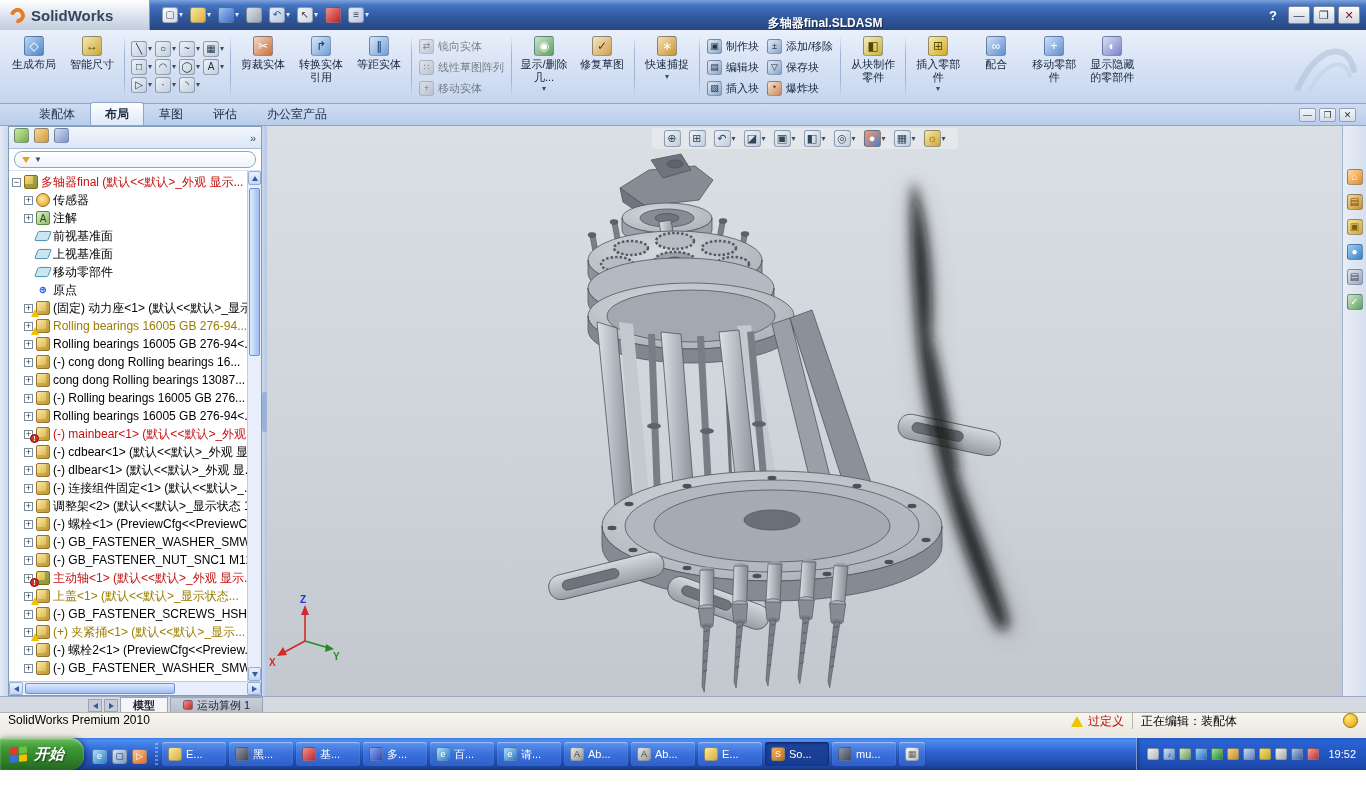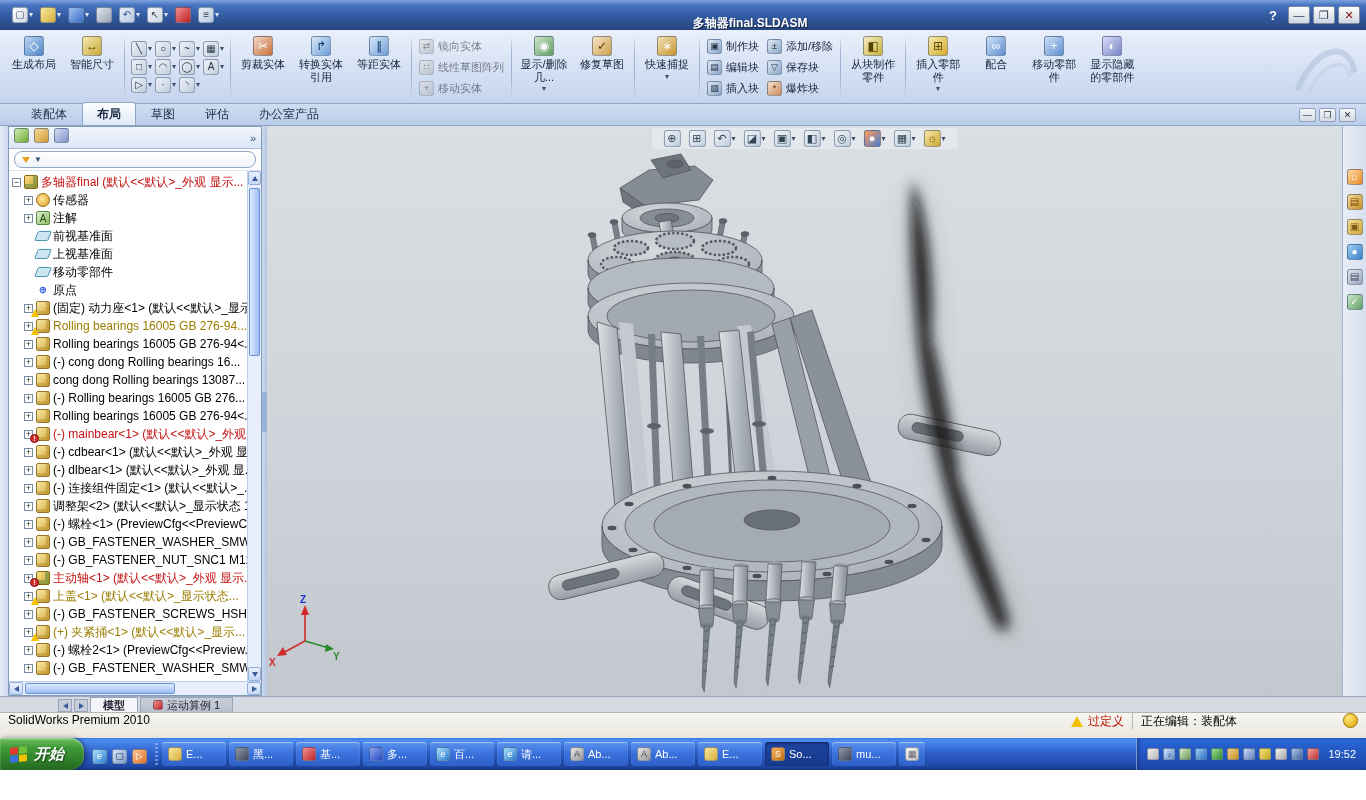--- a/index.html
+++ b/index.html
@@ -26,21 +26,21 @@
 .rb-label{width:54px;text-align:center;font-size:11px;line-height:1.15;color:#16233c;}
 .rb-sep{width:1px;margin:2px 2px;background:linear-gradient(180deg,transparent,#9fb4d4 30%,#9fb4d4 70%,transparent);}
 .rb-smallcol{display:flex;flex-direction:column;justify-content:center;gap:2px;padding:0 3px;}
 .rb-small{display:flex;align-items:center;gap:4px;font-size:11px;color:#16233c;height:19px;white-space:nowrap;}
 .disabled{opacity:.55;filter:saturate(.25);}
 .rb-grid{display:flex;flex-direction:column;justify-content:center;gap:2px;padding:0 2px;}
 .rb-grid-row{display:flex;gap:3px;}
 .rb-cell{display:inline-flex;align-items:center;gap:1px;}
 .rb-swirl{margin-left:auto;align-self:center;opacity:.55;}
 
-.cmdtabs{position:absolute;top:104px;left:0;width:100%;height:22px;display:flex;align-items:flex-end;padding-left:16px;border-bottom:1px solid #8fa6c8;background:linear-gradient(180deg,#cfddf3,#b9cce9);}
+.cmdtabs{position:absolute;top:104px;left:0;width:100%;height:22px;display:flex;align-items:flex-end;padding-left:24px;border-bottom:1px solid #8fa6c8;background:linear-gradient(180deg,#cfddf3,#b9cce9);}
 .ctab{padding:3px 14px 2px;font-size:12px;color:#1c2c46;border:1px solid transparent;border-bottom:none;white-space:nowrap;}
 .ctab.active{background:linear-gradient(180deg,#fdfefe,#dfe9f8);border-color:#8fa6c8;border-radius:3px 3px 0 0;font-weight:bold;}
 .doc-controls{margin-left:auto;display:flex;gap:3px;align-items:center;padding:0 10px 3px;}
 .docbtn{width:17px;height:14px;font-size:9px;display:flex;align-items:center;justify-content:center;border:1px solid #8fa0b8;border-radius:2px;color:#333;background:linear-gradient(180deg,#f4f6fa,#d4dce8);}
 
 .main{position:absolute;top:126px;left:0;width:100%;height:570px;background:#eef2f8;}
 .left-frame{position:absolute;left:0;top:0;width:8px;height:100%;background:linear-gradient(90deg,#e4ebf6,#cbd8ec);}
 .panel{position:absolute;left:8px;top:0;width:254px;height:100%;background:#fff;border:1px solid #7f9db9;display:flex;flex-direction:column;}
 .panel-tabs{height:22px;flex:none;display:flex;align-items:center;gap:5px;padding:0 5px;border-bottom:1px solid #aabdd8;background:linear-gradient(180deg,#f2f6fc,#dce6f5);}
 .chev{margin-left:auto;font-size:11px;color:#33507a;}
@@ -83,21 +83,21 @@
 .splitter{position:absolute;left:262px;top:0;width:5px;height:100%;background:linear-gradient(90deg,#cdd9ec,#b4c6e2);}
 .split-handle{position:absolute;left:262px;top:266px;width:5px;height:40px;background:#9ab2d8;border-radius:2px;}
 
 .viewport{position:absolute;left:267px;top:0;width:1075px;height:570px;overflow:hidden;background:linear-gradient(180deg,#dadfe4 0%,#cfd4da 55%,#c3c8ce 100%);}
 .model{position:absolute;left:0;top:0;}
 .hud{position:absolute;left:50%;top:2px;transform:translateX(-50%);display:flex;align-items:center;gap:8px;padding:2px 12px;border-radius:3px;background:rgba(255,255,255,.3);}
 .hud-btn{display:inline-flex;align-items:center;gap:1px;}
 
 .taskpane{position:absolute;right:0;top:0;width:24px;height:570px;display:flex;flex-direction:column;align-items:center;gap:6px;padding-top:40px;border-left:1px solid #9fb2cf;background:linear-gradient(90deg,#e9eef7,#d6dfee);}
 
-.motionbar{position:absolute;top:696px;left:0;width:100%;height:16px;display:flex;align-items:flex-end;gap:2px;padding-left:58px;border-top:1px solid #9aa8c0;background:#d5d9e2;}
+.motionbar{position:absolute;top:696px;left:0;width:100%;height:16px;display:flex;align-items:flex-end;gap:2px;padding-left:88px;border-top:1px solid #9aa8c0;background:#d5d9e2;}
 .mnav{width:14px;height:13px;display:flex;align-items:center;justify-content:center;border:1px solid #98a4b8;background:#c6ccd8;}
 .btab{padding:0 12px;height:15px;display:flex;align-items:center;gap:4px;font-size:11px;color:#223;border:1px solid #98a4b8;border-bottom:none;background:linear-gradient(180deg,#c9cfda,#b8bfcc);}
 .btab.active{background:#f4f5f8;font-weight:bold;}
 .btab .chip{width:10px;height:10px;}
 
 .statusbar{position:absolute;top:712px;left:0;width:100%;height:26px;display:flex;align-items:flex-start;gap:8px;padding:0 8px;font-size:12px;border-top:1px solid #b8b5aa;background:linear-gradient(180deg,#f6f5f1,#e9e7df);}
 .sb-left{flex:1;}
 .sb-warn{display:flex;align-items:center;gap:5px;color:#bb1100;}
 .warn-tri{width:0;height:0;border-left:6px solid transparent;border-right:6px solid transparent;border-bottom:11px solid #f2c200;}
 .sb-sep{width:1px;height:16px;background:#b8b5aa;}
@@ -118,20 +118,24 @@
 .task.active{background:linear-gradient(180deg,#1e44a0,#173a8c);box-shadow:inset 0 1px 3px rgba(0,0,0,.55);}
 .tray{height:32px;flex:none;display:flex;align-items:center;gap:4px;padding:0 10px;color:#fff;border-left:1px solid rgba(255,255,255,.4);background:linear-gradient(180deg,#2a66d8,#1c46a8);box-shadow:inset 2px 0 3px rgba(0,0,0,.25);}
 .tray .chip{width:12px;height:12px;border-radius:2px;font-size:8px;}
 .time{font-size:11px;margin-left:5px;}
 .bottom-white{position:absolute;top:770px;left:0;width:100%;height:30px;background:#fff;}
 </style>
 </head>
 <body>
 
 <div class="titlebar">
+  <div class="logo-block">
+    <span class="logo-swirl"></span>
+    <span class="logo-text">SolidWorks</span>
+  </div>
   <div class="tb-tools">
       <span class="tbtn">
         <span class="chip" style="background: linear-gradient(135deg, rgb(255, 255, 255), rgb(208, 216, 228)); color: rgb(68, 85, 102); height: 16px; width: 16px; font-size: 10px;">▢</span>
         <span class="caret">▾</span>
       </span>
       <span class="tbtn">
         <span class="chip" style="background: linear-gradient(135deg, rgb(249, 233, 160), rgb(216, 174, 60)); height: 16px; width: 16px; font-size: 10px;"></span>
         <span class="caret">▾</span>
       </span>
       <span class="tbtn">

